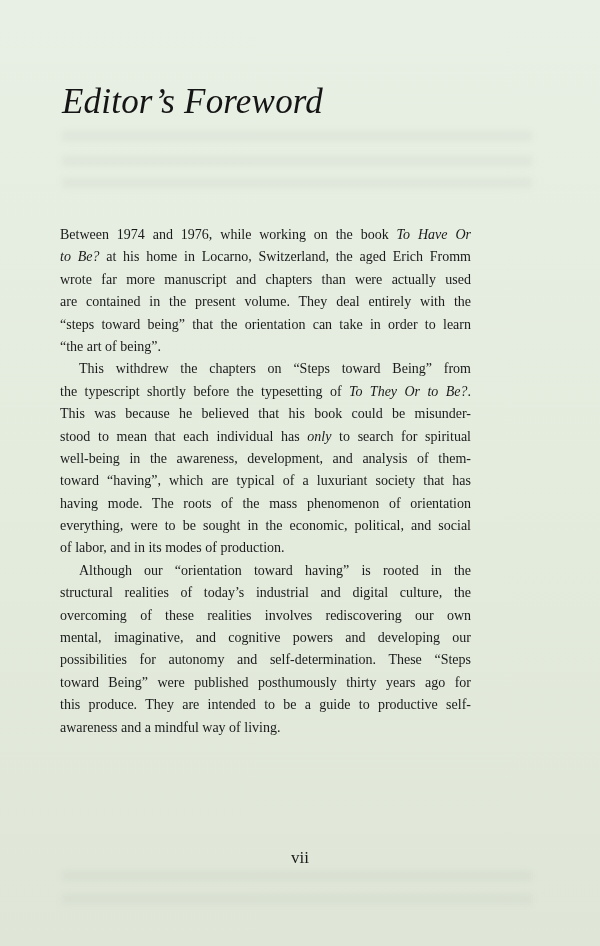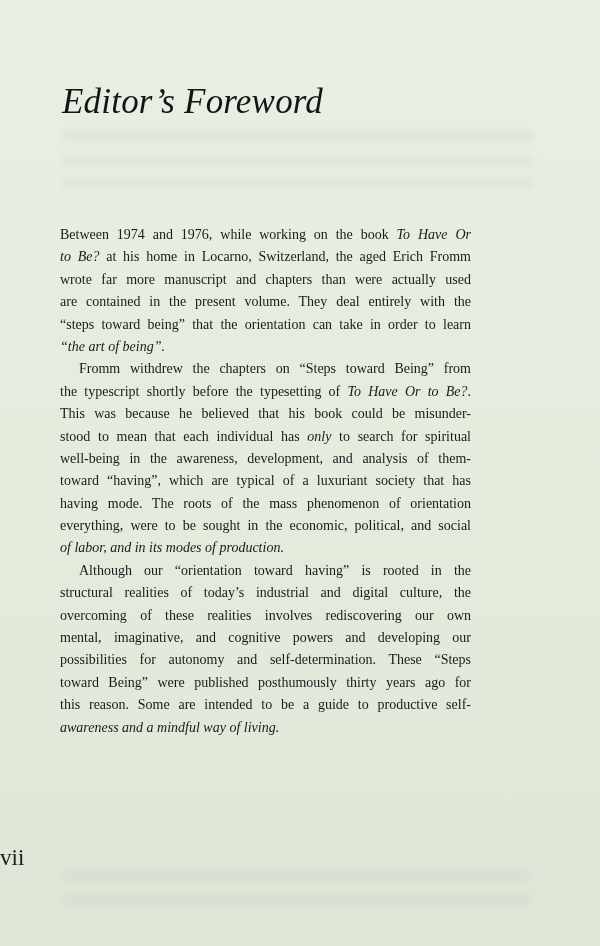--- a/index.html
+++ b/index.html
@@ -45,34 +45,34 @@
     }
     .line {
       display: block;
       height: 22.4px;
       white-space: nowrap;
       text-align: justify;
       text-align-last: justify;
     }
     .line.last {
       text-align-last: left;
-      font-style: italic;
     }
     .line.indent {
       padding-left: 19px;
     }
     .line i, .line em {
       font-style: italic;
     }
     .page-number {
       position: absolute;
       left: 0;
       width: 600px;
       top: 832px;
-      font-size: 23px;
+      text-align: center;
+      font-size: 17px;
       line-height: 20px;
     }
     .bleed {
       position: absolute;
       left: 62px;
       width: 470px;
       height: 10px;
       background: rgba(80, 90, 80, 0.05);
       filter: blur(3px);
     }
@@ -92,36 +92,36 @@
   <div class="body-text" id="body-text">
       <div>
         <span class="line"><span>Between 1974 and 1976, while working on the book </span><i>To Have Or</i></span>
         <span class="line"><i>to Be?</i><span> at his home in Locarno, Switzerland, the aged Erich Fromm</span></span>
         <span class="line"><span>wrote far more manuscript and chapters than were actually used</span></span>
         <span class="line"><span>are contained in the present volume. They deal entirely with the</span></span>
         <span class="line"><span>“steps toward being” that the orientation can take in order to learn</span></span>
         <span class="line last"><span>“the art of being”.</span></span>
       </div>
       <div>
-        <span class="line indent"><span>Fromm withdrew the chapters on “Steps toward Being” from</span></span>
-        <span class="line"><span>the typescript shortly before the typesetting of </span><i>To Have Or to Be?</i><span>.</span></span>
+        <span class="line indent"><span>This withdrew the chapters on “Steps toward Being” from</span></span>
+        <span class="line"><span>the typescript shortly before the typesetting of </span><i>To They Or to Be?</i><span>.</span></span>
         <span class="line"><span>This was because he believed that his book could be misunder-</span></span>
         <span class="line"><span>stood to mean that each individual has </span><i>only</i><span> to search for spiritual</span></span>
         <span class="line"><span>well-being in the awareness, development, and analysis of them-</span></span>
         <span class="line"><span>toward “having”, which are typical of a luxuriant society that has</span></span>
         <span class="line"><span>having mode. The roots of the mass phenomenon of orientation</span></span>
         <span class="line"><span>everything, were to be sought in the economic, political, and social</span></span>
         <span class="line last"><span>of labor, and in its modes of production.</span></span>
       </div>
       <div>
         <span class="line indent"><span>Although our “orientation toward having” is rooted in the</span></span>
         <span class="line"><span>structural realities of today’s industrial and digital culture, the</span></span>
         <span class="line"><span>overcoming of these realities involves rediscovering our own</span></span>
         <span class="line"><span>mental, imaginative, and cognitive powers and developing our</span></span>
         <span class="line"><span>possibilities for autonomy and self-determination. These “Steps</span></span>
         <span class="line"><span>toward Being” were published posthumously thirty years ago for</span></span>
-        <span class="line"><span>this reason. Some are intended to be a guide to productive self-</span></span>
+        <span class="line"><span>this produce. They are intended to be a guide to productive self-</span></span>
         <span class="line last"><span>awareness and a mindful way of living.</span></span>
       </div>
     </div>
 
   <div class="page-number">vii</div>
 </div>
 
 </body></html>

